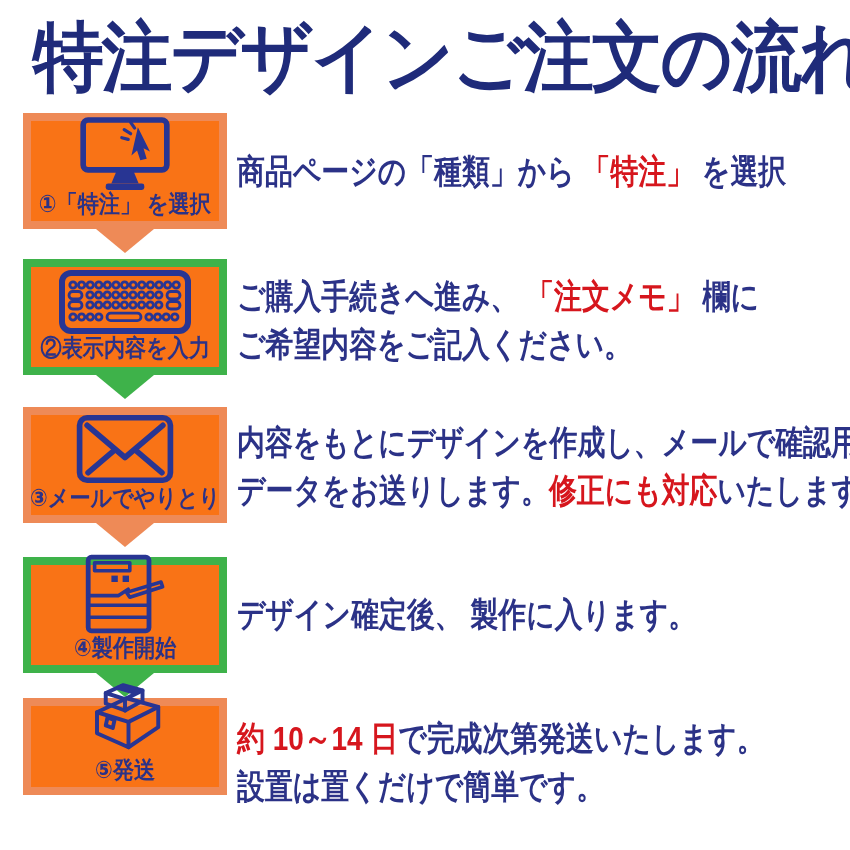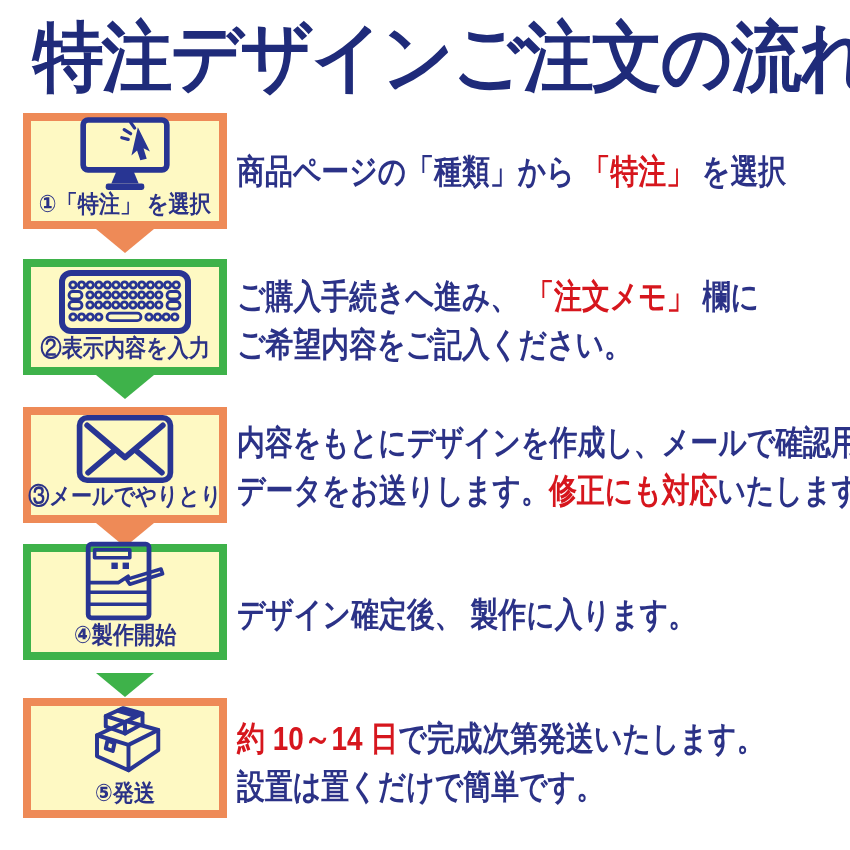--- a/index.html
+++ b/index.html
@@ -8,21 +8,21 @@
     font-family:"Liberation Sans","DejaVu Sans",sans-serif;
   }
   .title{
     position:absolute;left:33px;top:16px;margin:0;
     font-size:76px;font-weight:900;letter-spacing:-2px;
     color:var(--title_navy);white-space:nowrap;
     transform:scaleX(.93);transform-origin:left top;line-height:1.08;
   }
   .stepbox{
     position:absolute;left:23px;width:204px;height:116px;box-sizing:border-box;
-    border:8px solid;background:#fef9c3;
+    border:8px solid;background:#f97316;
     display:flex;flex-direction:column;align-items:center;justify-content:flex-end;
     padding-bottom:3px;
   }
   .stepbox.orange{border-color:var(--orange);}
   .stepbox.green{border-color:var(--green);}
   .iconwrap{flex:1;display:flex;align-items:center;justify-content:center;width:100%;}
   .steplabel{
     font-size:24px;font-weight:700;color:var(--navy);line-height:1.15;
     white-space:nowrap;transform:scaleX(.88);transform-origin:center bottom;
   }
@@ -120,56 +120,56 @@
     </svg>
   </div>
   <div class="steplabel">②表示内容を入力</div>
 </div>
 <div class="arrow green" style="top:375px;"></div>
 <div class="desc" style="top:272px;">
   <div><span>ご購入手続きへ進み、 </span><span class="red">「注文メモ」</span><span> 欄に</span></div>
   <div><span>ご希望内容をご記入ください。</span></div>
 </div>
 
-<div class="stepbox orange" style="top:407px;font-family:Liberation Mono, monospace;">
+<div class="stepbox orange" style="top:407px;">
   <div class="iconwrap">
     <svg width="100" height="70" viewBox="0 0 104 74">
       <rect class="ic" x="4" y="4" width="96" height="66" rx="8" stroke-width="6"></rect>
       <path class="ic" d="M12,12 L52,46 L92,12" stroke-width="6"></path>
       <path class="ic" d="M13,62 L40,39 M91,62 L64,39" stroke-width="6"></path>
     </svg>
   </div>
   <div class="steplabel">③メールでやりとり</div>
 </div>
 <div class="arrow orange" style="top:523px;"></div>
 <div class="desc" style="top:418px;">
   <div><span>内容をもとにデザインを作成し、メールで確認用</span></div>
   <div><span>データをお送りします。</span><span class="red">修正にも対応</span><span>いたします。</span></div>
 </div>
 
-<div class="stepbox green" style="top:544px;">
+<div class="stepbox green" style="top:557px;">
   <div class="iconwrap">
     <svg width="104" height="80" viewBox="0 0 112 100">
       <rect class="ic" x="10" y="4" width="76" height="92" rx="4" stroke-width="6"></rect>
       <rect class="ic" x="18" y="11" width="44" height="10" stroke-width="4.5"></rect>
       <rect class="icf" x="39" y="27" width="8" height="8"></rect>
       <rect class="icf" x="53" y="27" width="8" height="8"></rect>
       <path class="ic" d="M10,52 L48,52 L60,44" stroke-width="4.5"></path>
       <path class="ic" d="M58,48 L101,35 L103,41 L62,54 Z" stroke-width="4.5"></path>
       <path class="ic" d="M10,64 L86,64 M10,79 L86,79" stroke-width="4.5"></path>
     </svg>
   </div>
   <div class="steplabel">④製作開始</div>
 </div>
 <div class="arrow green" style="top:673px;"></div>
 <div class="desc" style="top:590px;">
   <div><span>デザイン確定後、 製作に入ります。</span></div>
 </div>
 
-<div class="stepbox orange" style="top:698px;height:120px;">
+<div class="stepbox orange" style="top:698px;height:97px;">
   <div class="iconwrap">
     <svg width="112" height="84" viewBox="0 0 116 96">
       <g class="ic" stroke-width="4.5">
         <path d="M26,46 L60,30 L96,40 L62,57 Z"></path>
         <path d="M26,46 L26,70 L62,86 L62,57"></path>
         <path d="M96,40 L96,63 L62,86"></path>
         <path d="M38,52 L46,55 L44,64 L36,61 Z"></path>
         <path d="M36,24 L56,15 L78,21 L58,31 Z"></path>
         <path d="M36,24 L36,36 L58,44 L58,31"></path>
         <path d="M78,21 L78,33 L58,44"></path>

